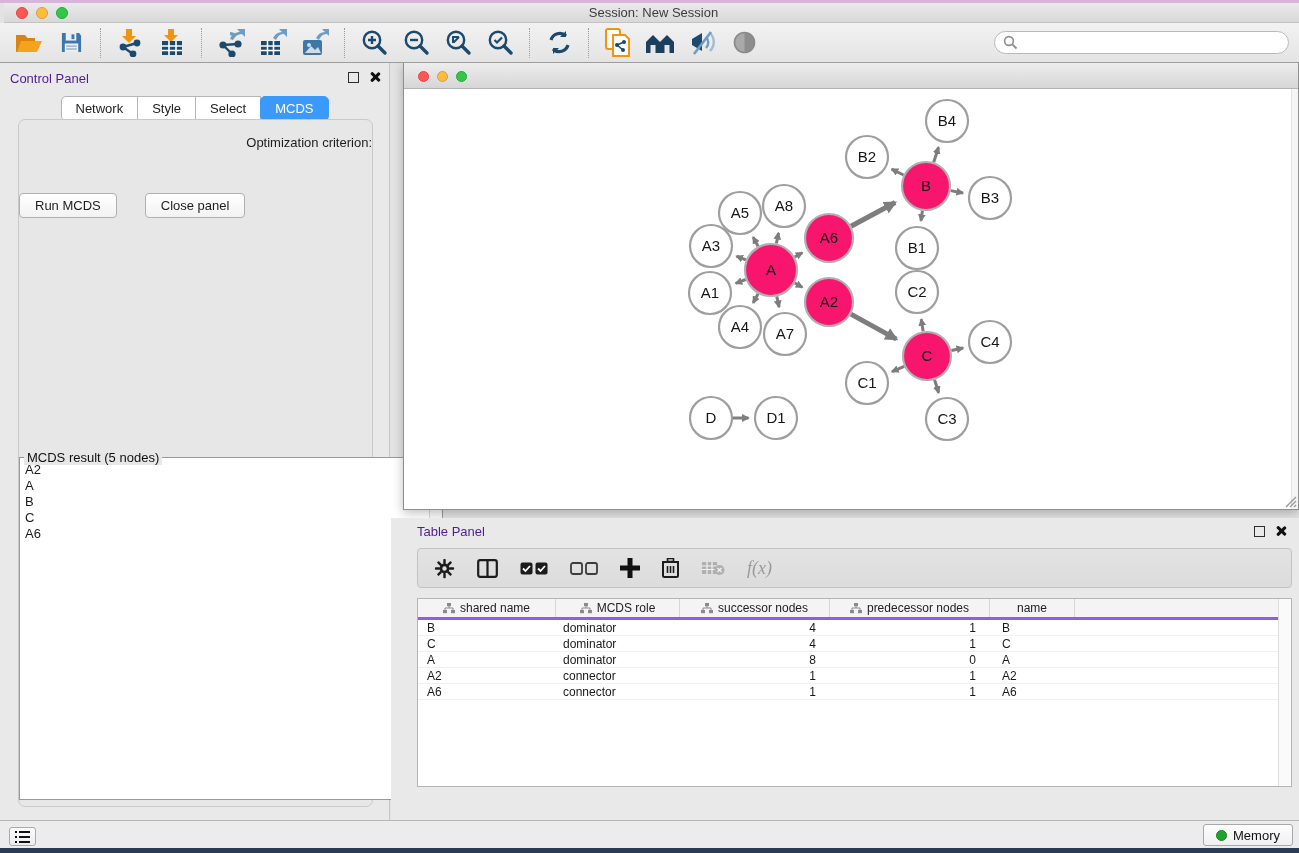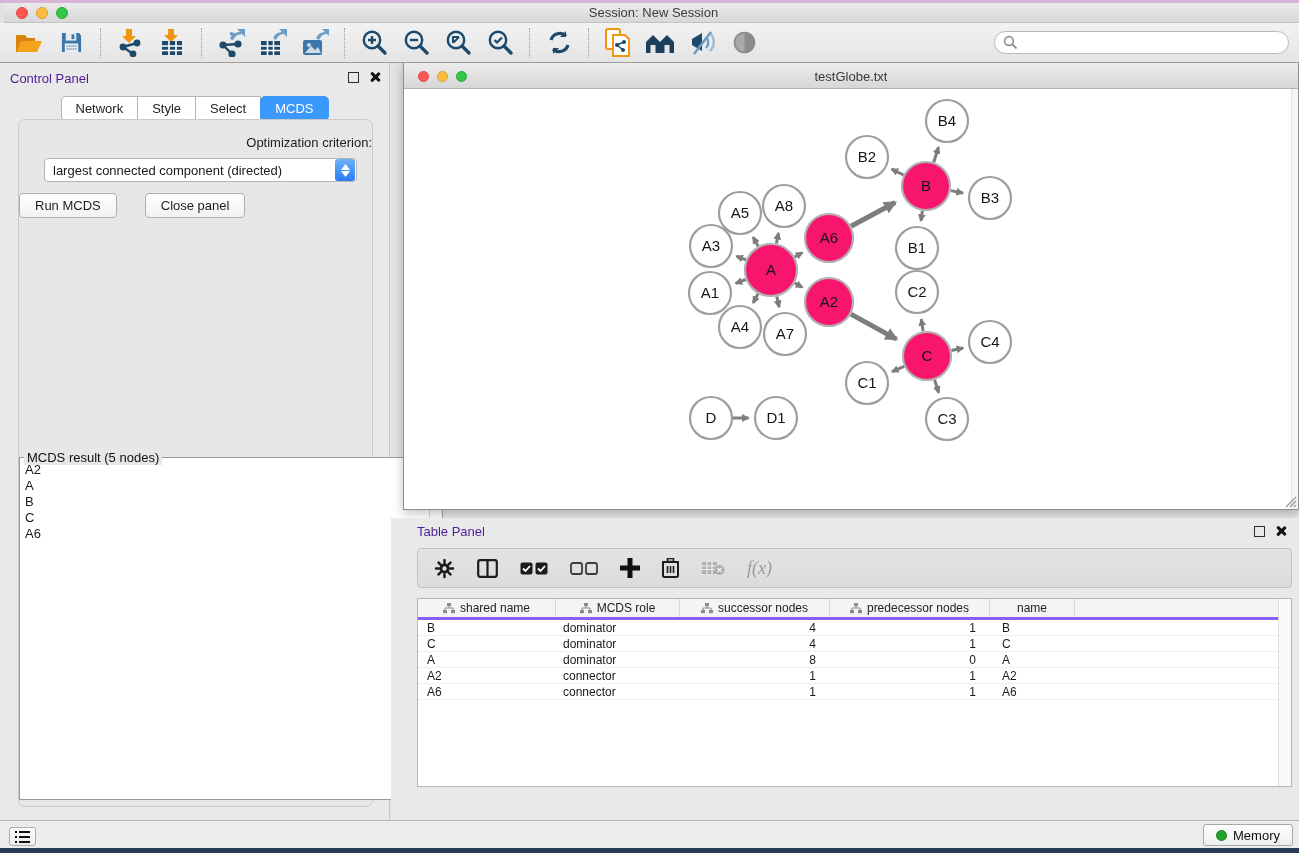--- a/index.html
+++ b/index.html
@@ -290,31 +290,20 @@
 
   <div class="seg-tabs ctl-tabs">
     <div class="seg">Network</div>
     <div class="seg">Style</div>
     <div class="seg">Select</div>
     <div class="seg active">MCDS</div>
   </div>
 
   <div class="tab-content">
     <div class="opt-label">Optimization criterion:</div>
-    <div class="mac-select">
-      <span class="val">largest connected component (directed)</span>
-      <span class="stepper">
-        <svg width="9" height="6" viewBox="0 0 9 6">
-            <path d="M4.5 0L9 6H0z" fill="#fff"></path>
-          </svg>
-        <svg width="9" height="6" viewBox="0 0 9 6">
-            <path d="M4.5 6L0 0h9z" fill="#fff"></path>
-          </svg>
-      </span>
-    </div>
     <div class="btn-row">
       <button class="mac-btn">Run MCDS</button>
       <button class="mac-btn">Close panel</button>
     </div>
 
     <div class="result-box">
       <div class="result-legend">MCDS result (5 nodes)</div>
       <div class="result-list">
           <div class="list-item">A2</div>
           <div class="list-item">A</div>
@@ -327,21 +316,20 @@
   </div>
 </div>
 
 <div class="net-window">
   <div class="net-titlebar">
     <div class="lights">
       <span class="light r"></span>
       <span class="light y"></span>
       <span class="light g"></span>
     </div>
-    <div class="title">testGlobe.txt</div>
   </div>
   <div class="net-canvas">
     <svg class="net-graph" width="894" height="421">
         <defs>
           <marker id="arw" viewBox="0 0 6 6" refX="5" refY="3" markerWidth="2.6" markerHeight="2.6" orient="auto" markerUnits="strokeWidth">
             <path d="M0,0L6,3L0,6Z" fill="#7d7d7d"></path>
           </marker>
         </defs>
         <line x1="354.1001574334304" y1="157.2809346356624" x2="349.13872854002454" y2="148.15830731552904" stroke="#7d7d7d" stroke-width="3" marker-end="url(#arw)"></line>
         <line x1="372.37461795583283" y1="154.54034237128457" x2="374.52585208202214" y2="143.94965128850646" stroke="#7d7d7d" stroke-width="3" marker-end="url(#arw)"></line>

